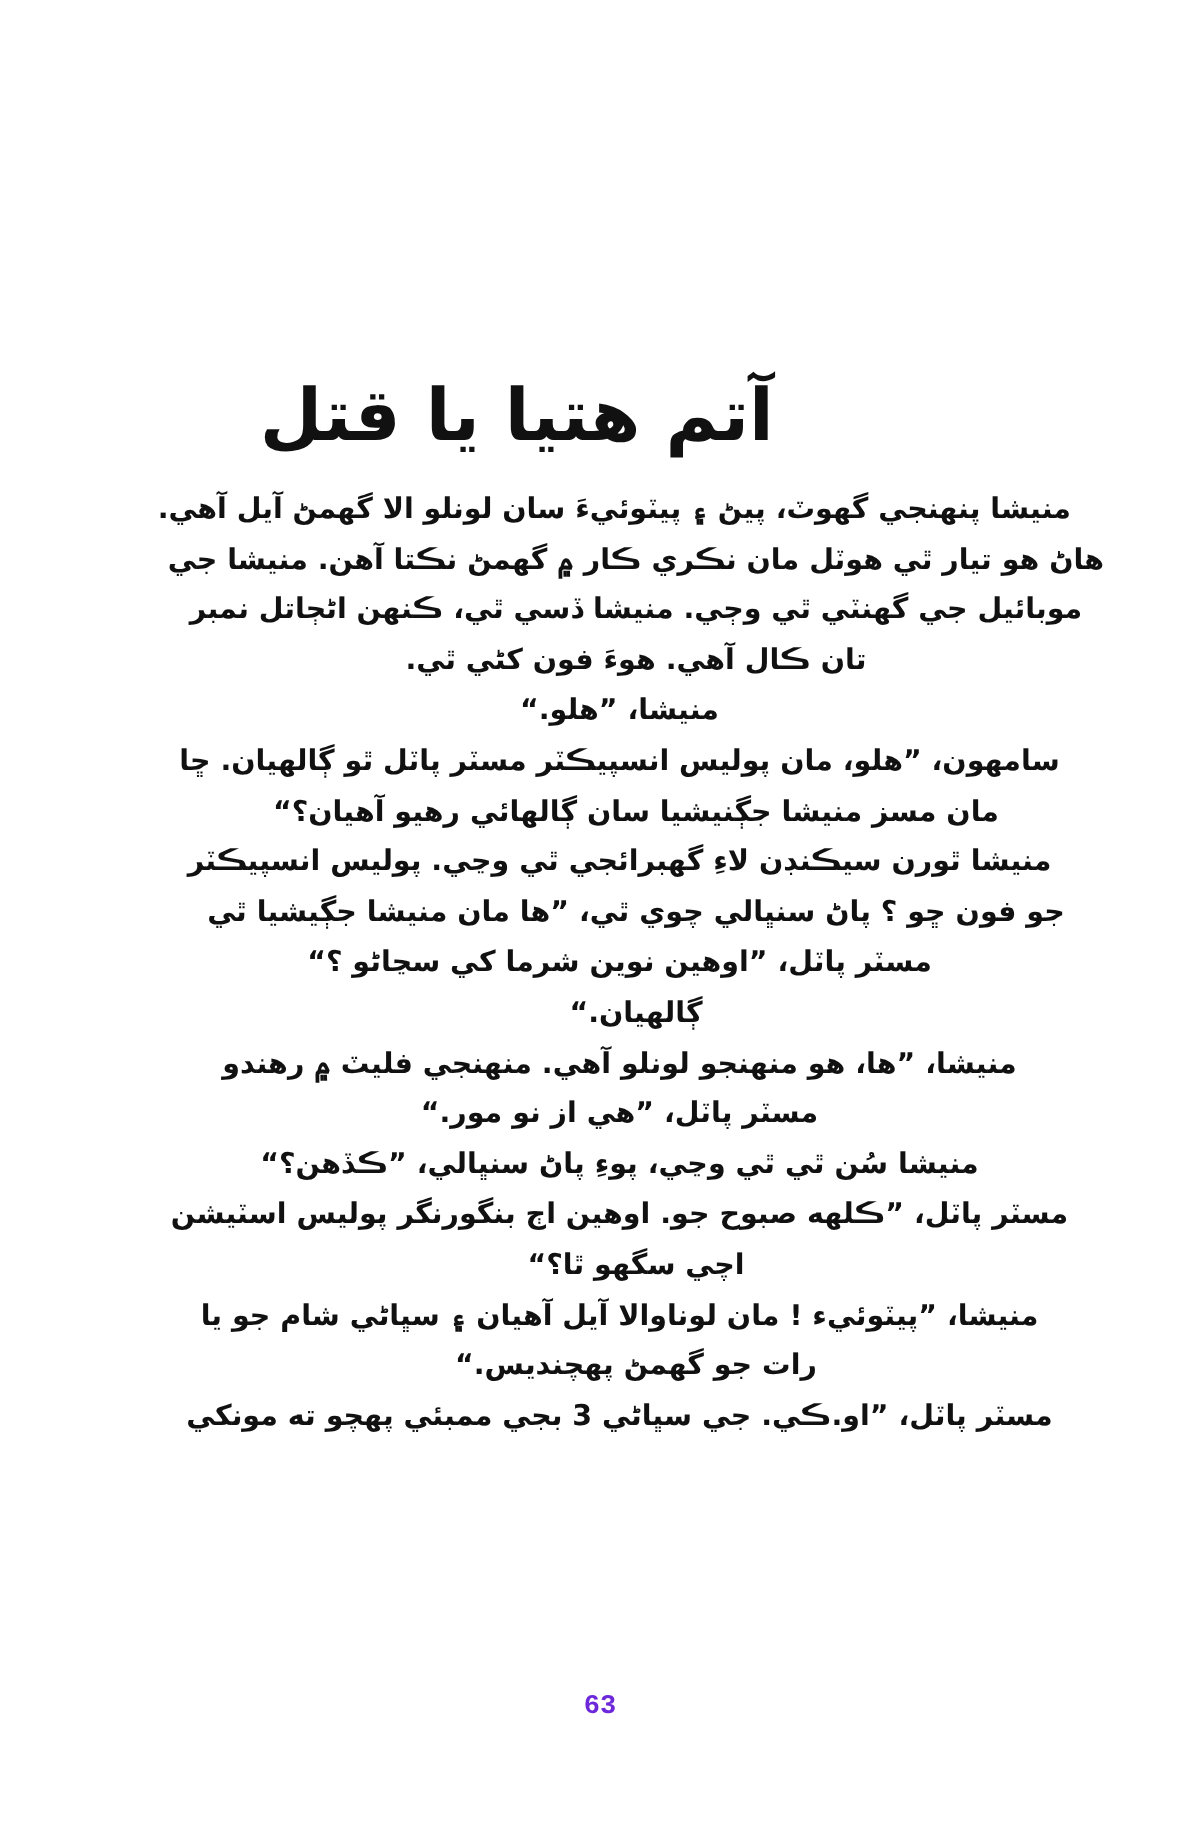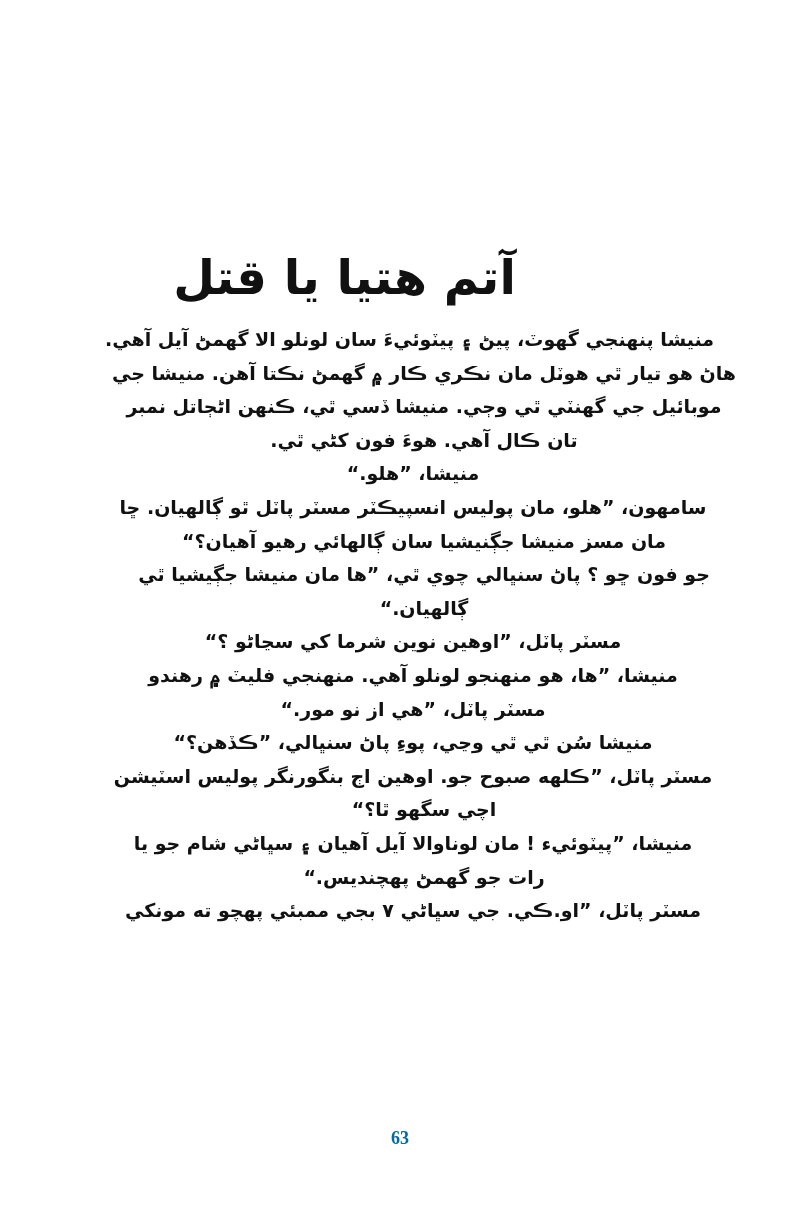--- a/index.html
+++ b/index.html
@@ -52,49 +52,50 @@
     }
     .line.indent {
       padding-right: 22px;
     }
     .page-number {
       position: absolute;
       top: 1128px;
       left: 0;
       width: 800px;
       text-align: center;
-      font-family: Liberation Serif, serif;
+      font-family: Liberation Mono, monospace;
       font-size: 18px;
       font-weight: bold;
-      color: #0369a1;
+      color: #6d28d9;
     }
   </style>
 </head>
 <body>
 
 <div class="page">
 
   <h1 class="title">آتم هتيا يا قتل</h1>
 
   <div class="body-text">
     <span class="line indent">منيشا پنهنجي گهوٽ، پيڻ ۽ پيٽوئيءَ سان لونلو الا گهمڻ آيل آهي.</span>
     <span class="line">هاڻ هو تيار ٿي هوٽل مان نڪري ڪار ۾ گهمڻ نڪتا آهن. منيشا جي</span>
     <span class="line">موبائيل جي گهنٽي ٿي وڄي. منيشا ڏسي ٿي، ڪنهن اڻڄاتل نمبر</span>
     <span class="line">تان ڪال آهي. هوءَ فون کڻي ٿي.</span>
     <span class="line indent">منيشا، ”هلو.“</span>
     <span class="line indent">سامهون، ”هلو، مان پوليس انسپيڪٽر مسٽر پاٽل ٿو ڳالهيان. ڇا</span>
     <span class="line">مان مسز منيشا جڳنيشيا سان ڳالهائي رهيو آهيان؟“</span>
+    <span class="line indent">منيشا ٿورن سيڪنڊن لاءِ گهبرائجي ٿي وڃي. پوليس انسپيڪٽر</span>
     <span class="line">جو فون ڇو ؟ پاڻ سنڀالي چوي ٿي، ”ها مان منيشا جڳيشيا ٿي</span>
+    <span class="line indent">مسٽر پاٽل، ”اوهين نوين شرما کي سڃاڻو ؟“</span>
     <span class="line">ڳالهيان.“</span>
-    <span class="line indent">مسٽر پاٽل، ”اوهين نوين شرما کي سڃاڻو ؟“</span>
     <span class="line indent">منيشا، ”ها، هو منهنجو لونلو آهي. منهنجي فليٽ ۾ رهندو</span>
     <span class="line indent">مسٽر پاٽل، ”هي از نو مور.“</span>
     <span class="line indent">منيشا سُن ٿي ٿي وڃي، پوءِ پاڻ سنڀالي، ”ڪڏهن؟“</span>
     <span class="line indent">مسٽر پاٽل، ”ڪلهه صبوح جو. اوهين اڄ بنگورنگر پوليس اسٽيشن</span>
     <span class="line">اچي سگهو ٿا؟“</span>
     <span class="line indent">منيشا، ”پيٽوئيء ! مان لوناوالا آيل آهيان ۽ سڀاڻي شام جو يا</span>
     <span class="line">رات جو گهمڻ پهچنديس.“</span>
-    <span class="line indent">مسٽر پاٽل، ”او.ڪي. جي سڀاڻي ٧ بجي ممبئي پهچو ته مونکي</span>
+    <span class="line indent">مسٽر پاٽل، ”او.ڪي. جي سڀاڻي 3 بجي ممبئي پهچو ته مونکي</span>
   </div>
 
   <div class="page-number">63</div>
 
 </div>
 
 </body></html>

